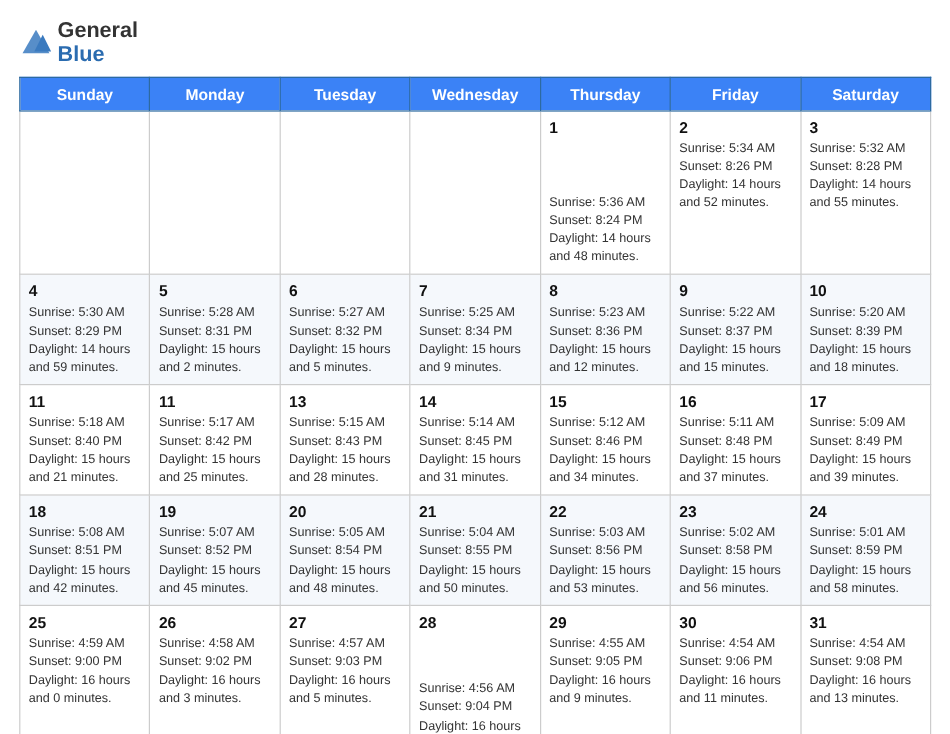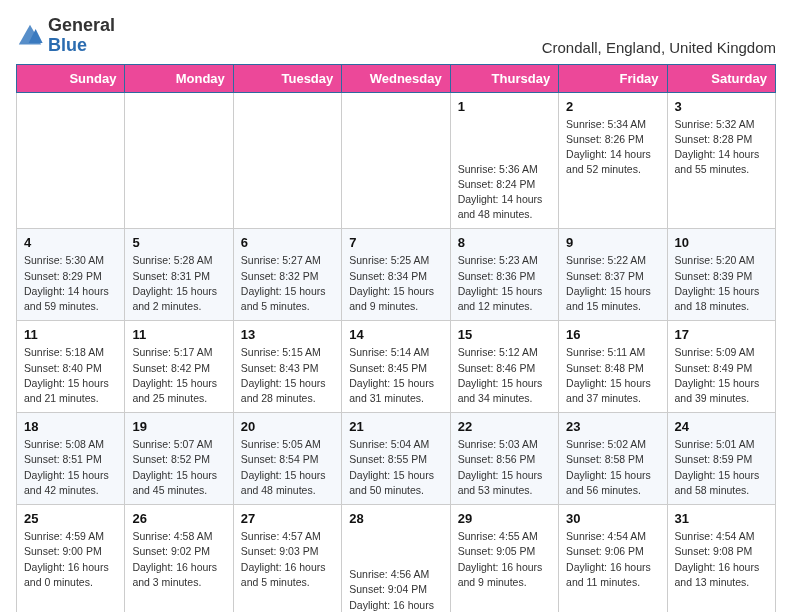--- a/index.html
+++ b/index.html
@@ -43,23 +43,23 @@
     .subtitle {
       font-size: 15px;
       color: #333;
     }
     .calendar {
       width: 100%;
       border-collapse: collapse;
       table-layout: fixed;
     }
     .calendar thead th {
-      background-color: #ec4899;
+      background-color: #3b82f6;
       color: #fff;
-      text-align: right;
+      text-align: center;
       padding: 6px 8px;
       font-size: 13px;
       font-weight: bold;
       border: 1px solid #2d6aa0;
     }
     .calendar tbody td {
       vertical-align: top;
       border: 1px solid #ccc;
       padding: 6px 7px;
       font-size: 11px;
@@ -93,21 +93,20 @@
     <svg class="logo-icon" viewBox="0 0 40 40">
       <polygon points="20,4 36,32 4,32" fill="#3a7abf" opacity="0.85"></polygon>
       <polygon points="28,10 38,30 18,30" fill="#3a7abf"></polygon>
     </svg>
     <div class="logo-text">
       <span class="logo-general">General</span><br>
       <span class="logo-blue">Blue</span>
     </div>
   </div>
   <div class="title-area">
-    <div class="subtitle">Crondall, England, United Kingdom</div>
   </div>
 </div>
 
 <table class="calendar">
   <thead>
     <tr>
     <th>Sunday</th>
         <th>Monday</th>
         <th>Tuesday</th>
         <th>Wednesday</th>

